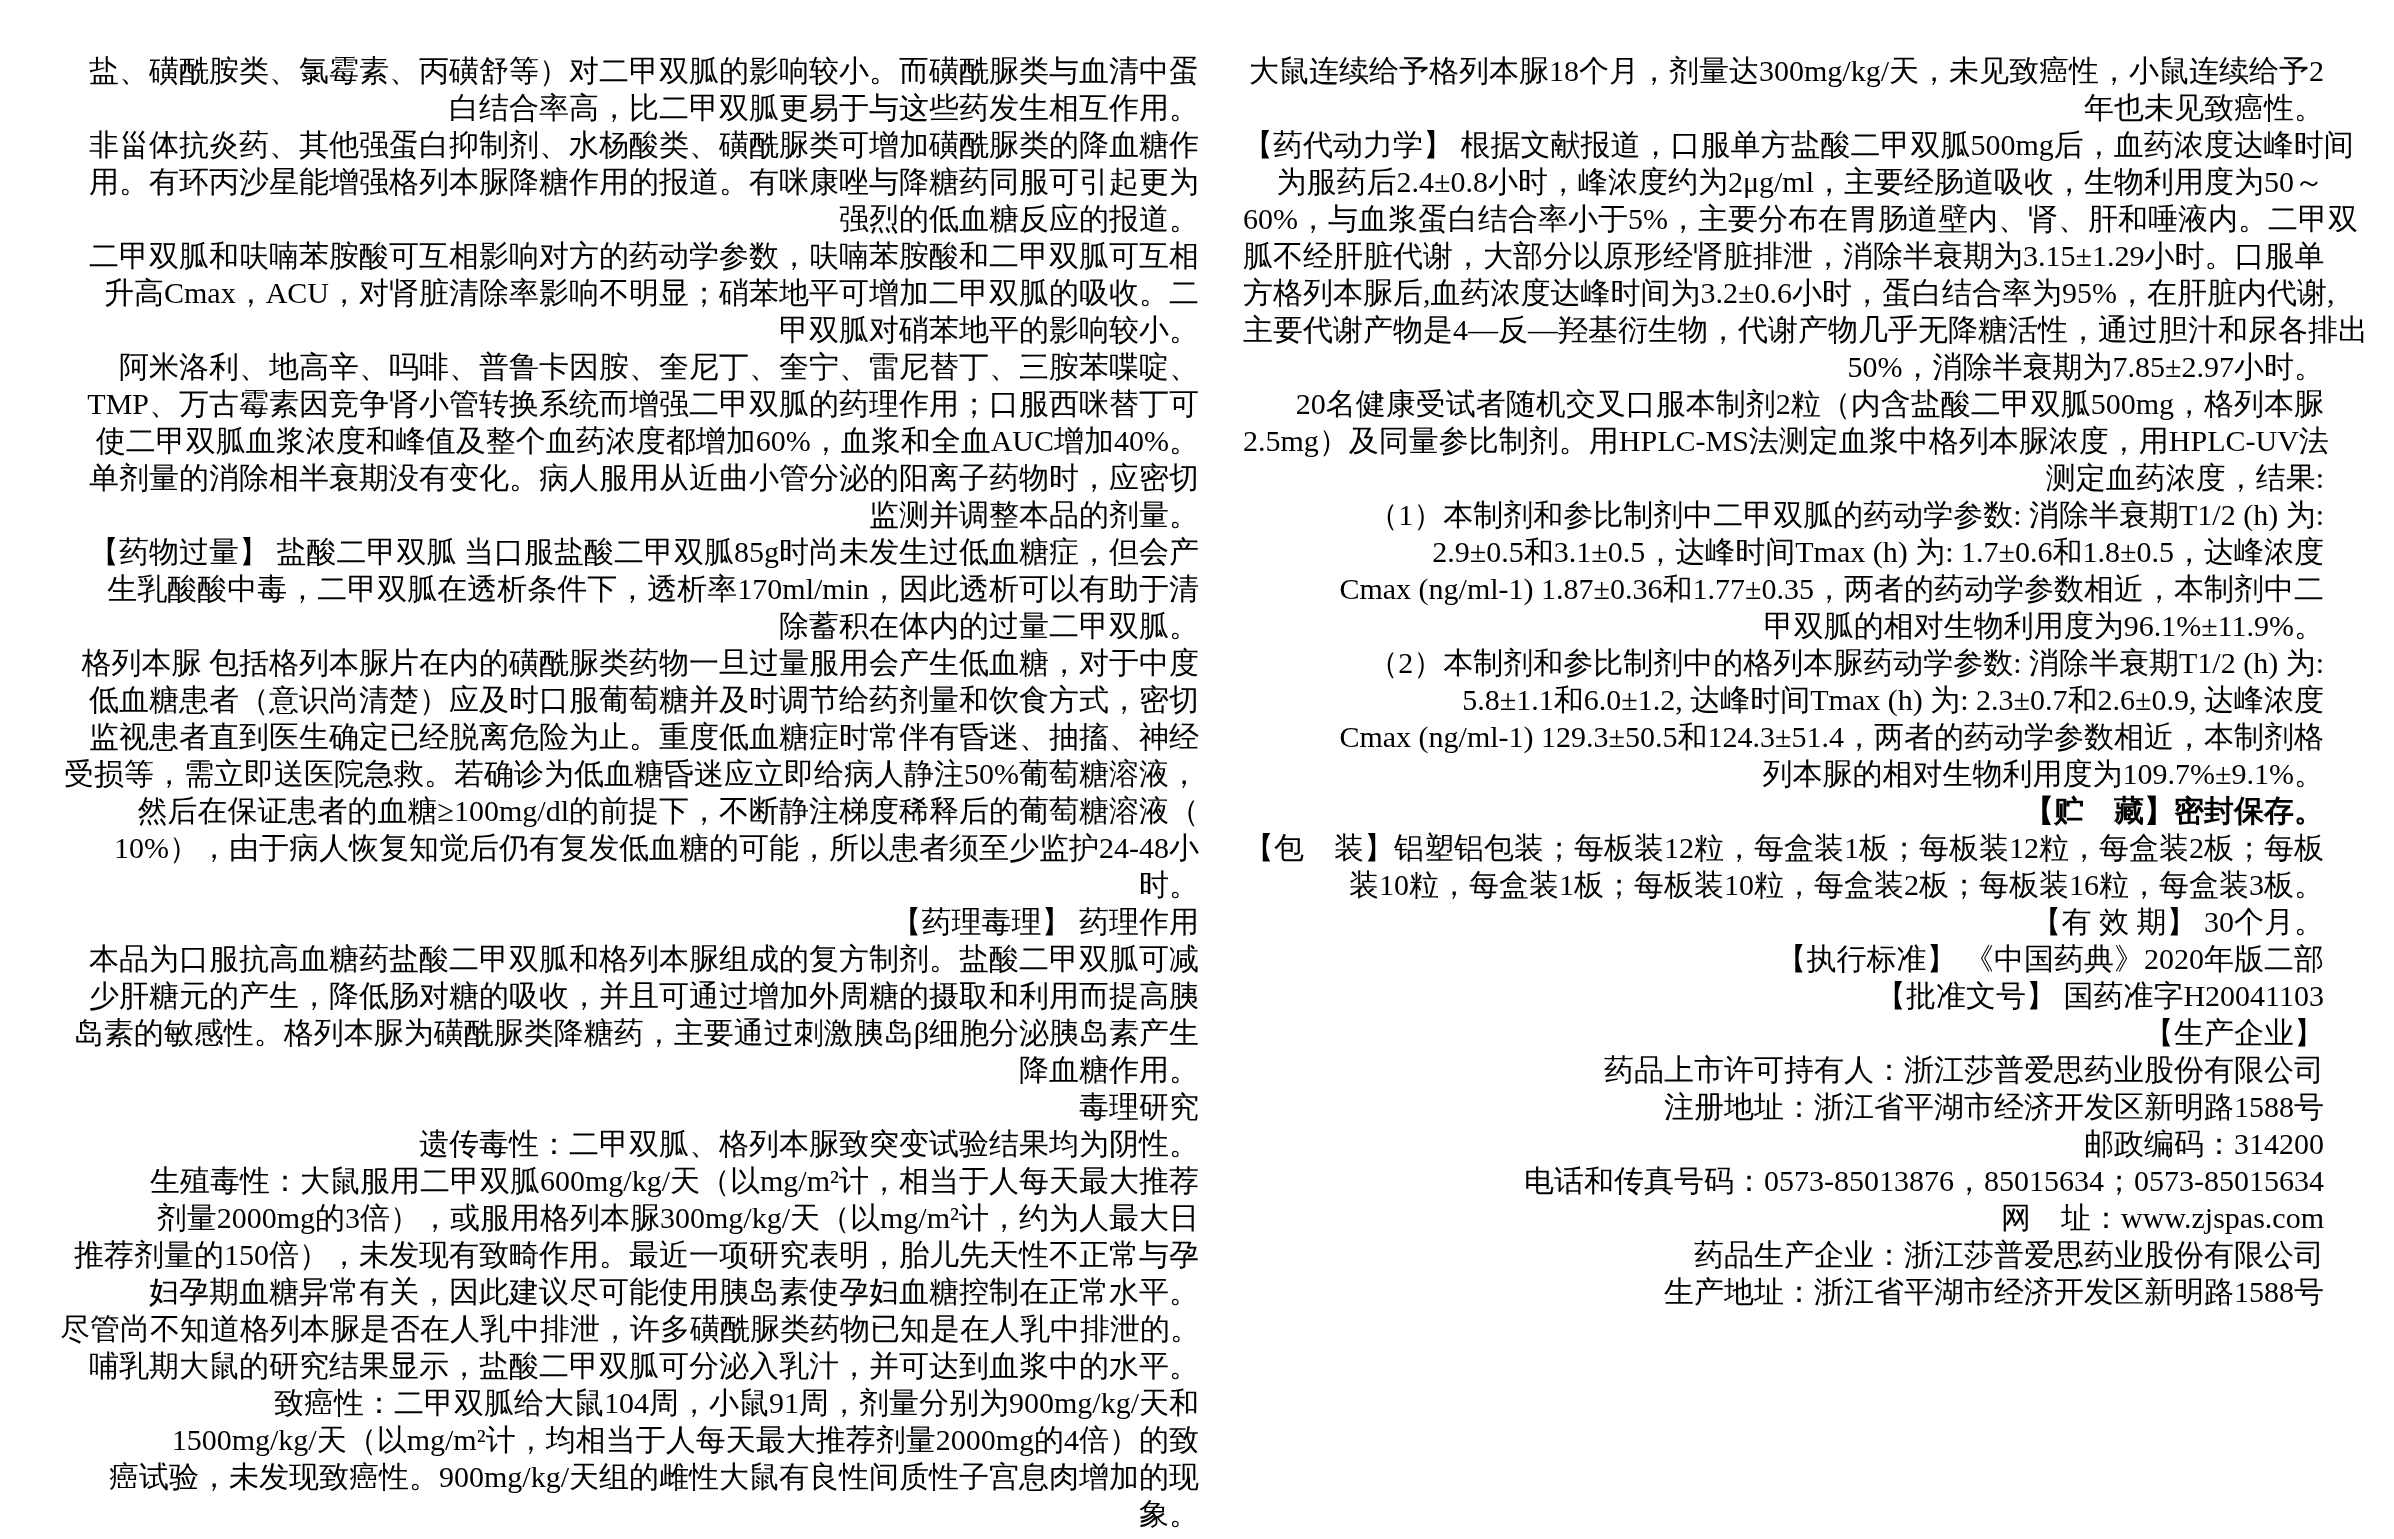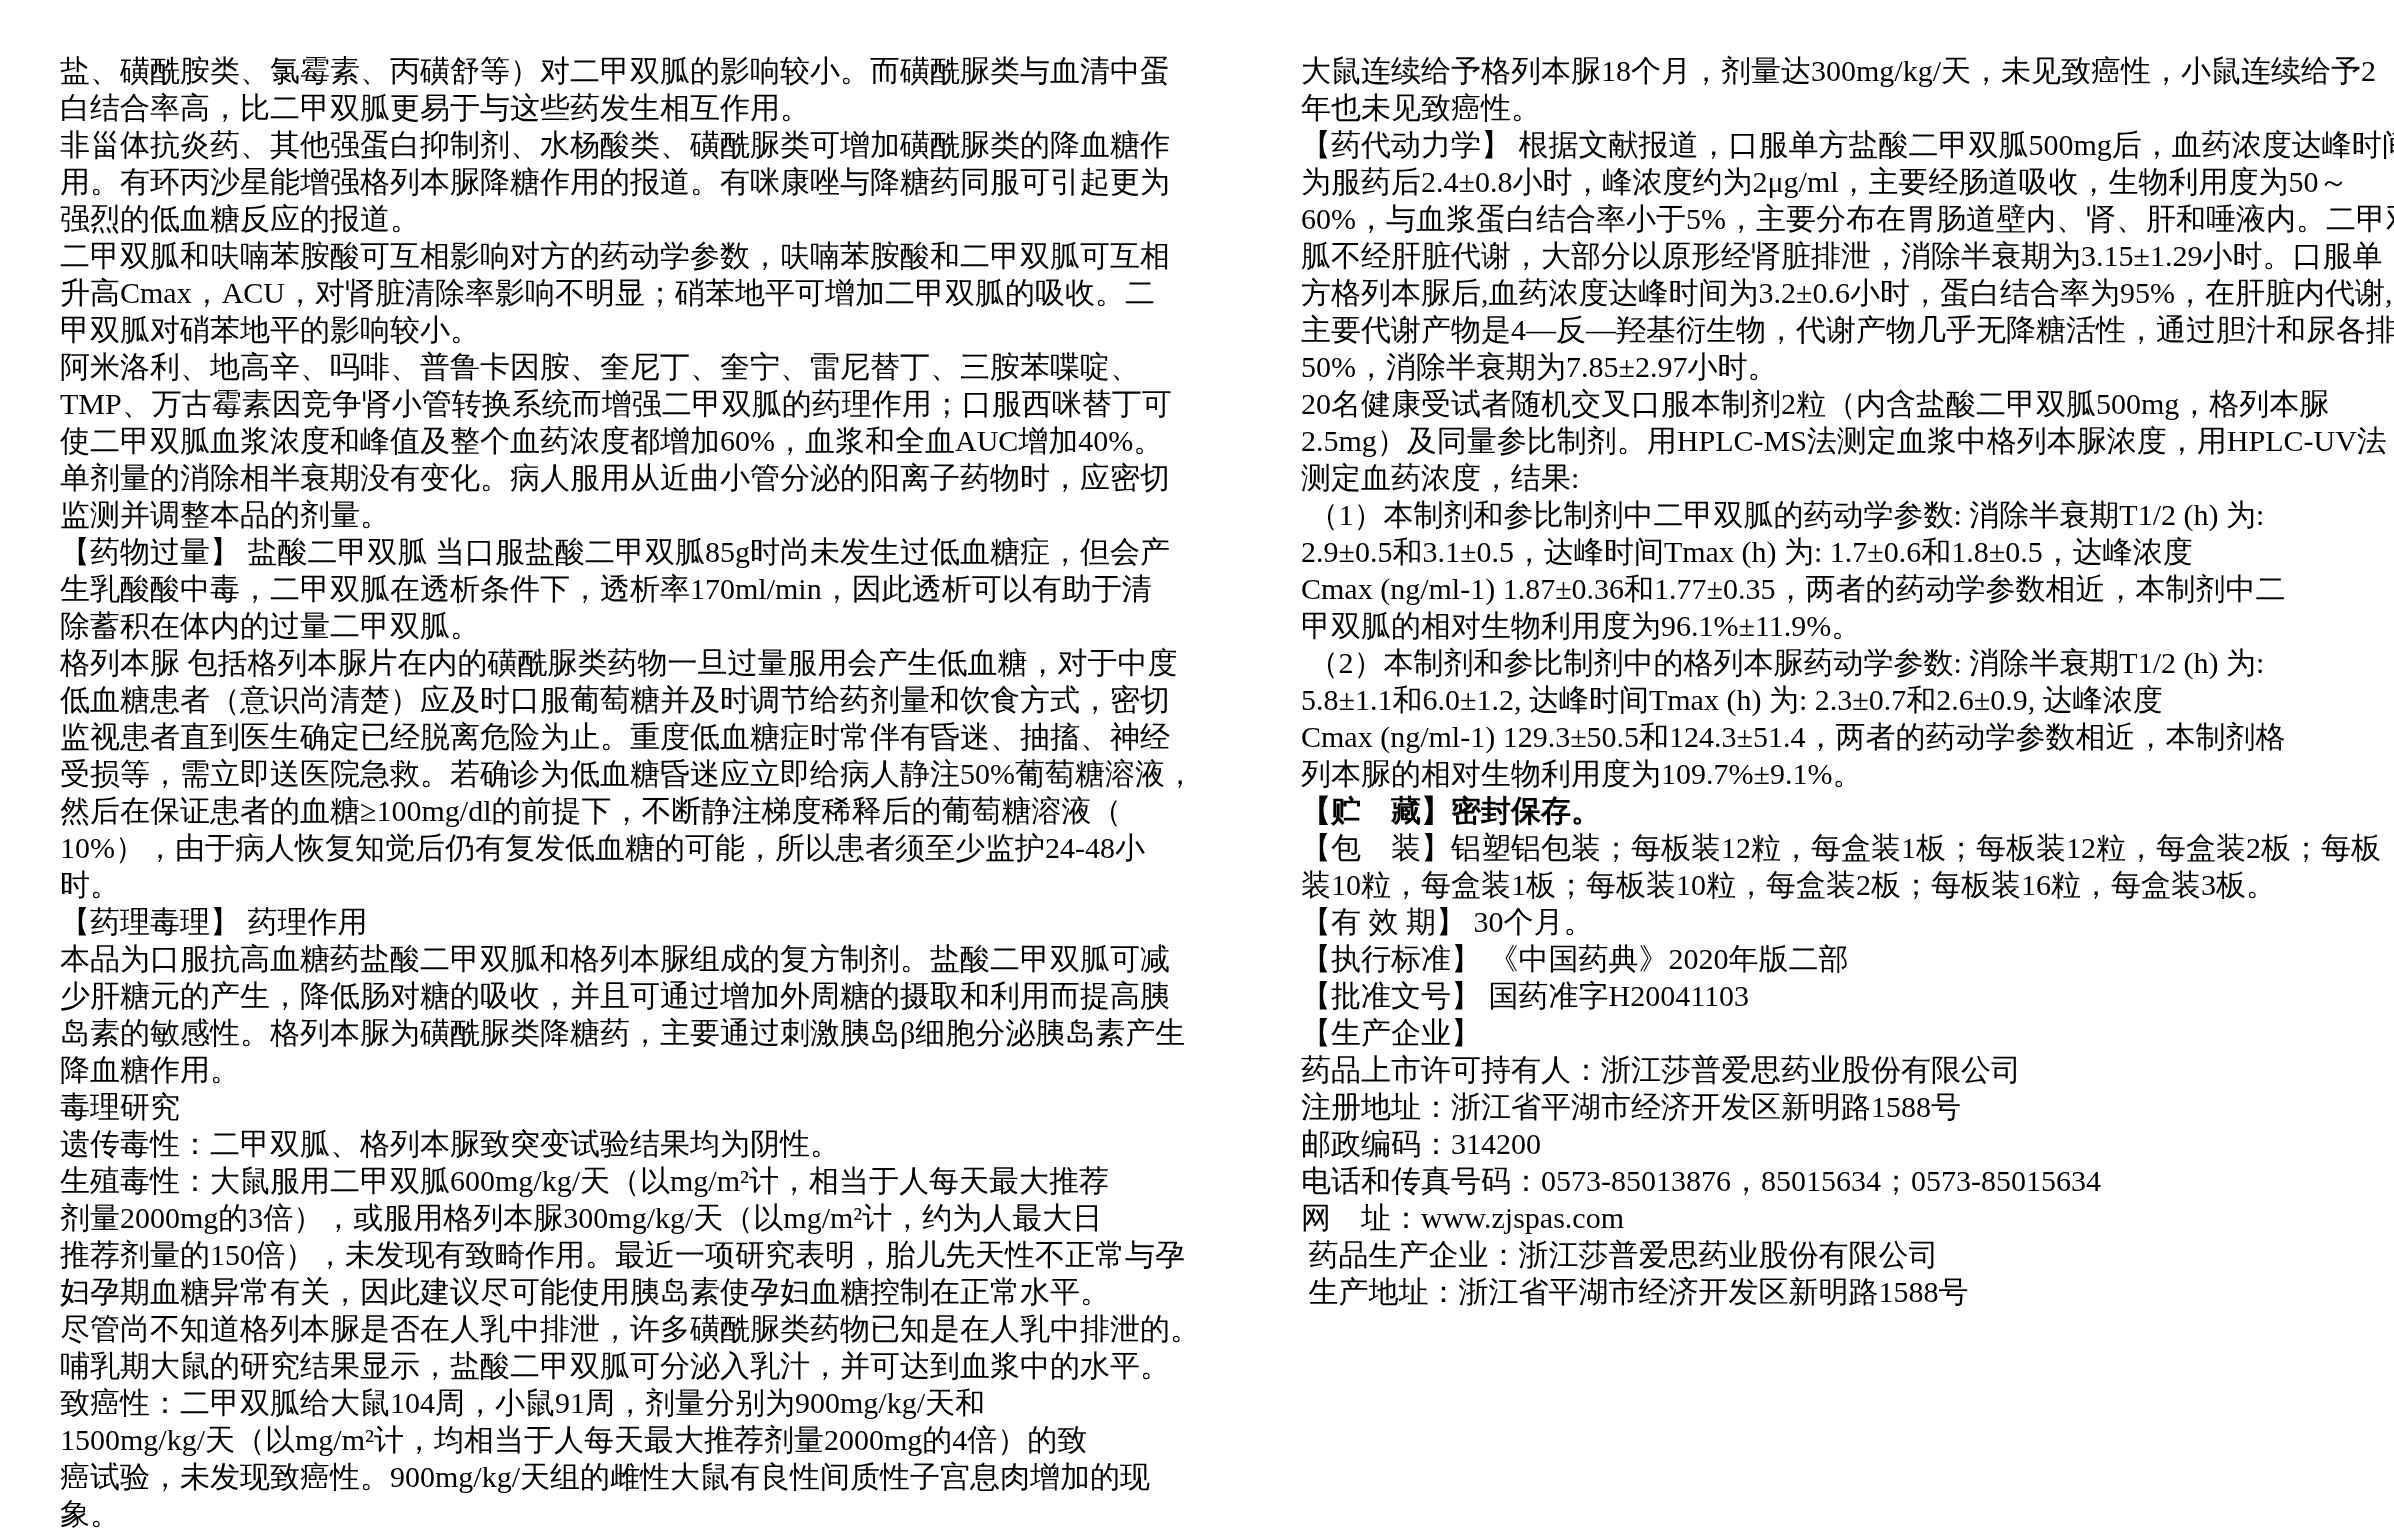--- a/index.html
+++ b/index.html
@@ -16,23 +16,24 @@
     padding: 52px 0 0 60px;
     box-sizing: border-box;
   }
   .column {
     flex: none;
     white-space: pre;
     color: #000000;
     font-size: 30px;
     line-height: 37px;
     letter-spacing: 0px;
+    text-align: right;
   }
   .column-left  { width: 1139px; }
-  .column-right { width: 1081px; margin-left: 102px; }
+  .column-right { width: 1081px; margin-left: 44px; }
   .line { min-height: 37px; }
   .line.bold { font-weight: bold; font-family: Liberation Serif, serif; }
 </style>
 </head>
 <body>
 
 <div class="page" style="background: rgb(255, 255, 255);">
   <div class="columns">
     <div class="column column-left" id="col-left" style="color: rgb(0, 0, 0);"><div class="line">盐、磺酰胺类、氯霉素、丙磺舒等）对二甲双胍的影响较小。而磺酰脲类与血清中蛋</div><div class="line">白结合率高，比二甲双胍更易于与这些药发生相互作用。</div><div class="line">非甾体抗炎药、其他强蛋白抑制剂、水杨酸类、磺酰脲类可增加磺酰脲类的降血糖作</div><div class="line">用。有环丙沙星能增强格列本脲降糖作用的报道。有咪康唑与降糖药同服可引起更为</div><div class="line">强烈的低血糖反应的报道。</div><div class="line">二甲双胍和呋喃苯胺酸可互相影响对方的药动学参数，呋喃苯胺酸和二甲双胍可互相</div><div class="line">升高Cmax，ACU，对肾脏清除率影响不明显；硝苯地平可增加二甲双胍的吸收。二</div><div class="line">甲双胍对硝苯地平的影响较小。</div><div class="line">阿米洛利、地高辛、吗啡、普鲁卡因胺、奎尼丁、奎宁、雷尼替丁、三胺苯喋啶、</div><div class="line">TMP、万古霉素因竞争肾小管转换系统而增强二甲双胍的药理作用；口服西咪替丁可</div><div class="line">使二甲双胍血浆浓度和峰值及整个血药浓度都增加60%，血浆和全血AUC增加40%。</div><div class="line">单剂量的消除相半衰期没有变化。病人服用从近曲小管分泌的阳离子药物时，应密切</div><div class="line">监测并调整本品的剂量。</div><div class="line">【药物过量】 盐酸二甲双胍 当口服盐酸二甲双胍85g时尚未发生过低血糖症，但会产</div><div class="line">生乳酸酸中毒，二甲双胍在透析条件下，透析率170ml/min，因此透析可以有助于清</div><div class="line">除蓄积在体内的过量二甲双胍。</div><div class="line">格列本脲 包括格列本脲片在内的磺酰脲类药物一旦过量服用会产生低血糖，对于中度</div><div class="line">低血糖患者（意识尚清楚）应及时口服葡萄糖并及时调节给药剂量和饮食方式，密切</div><div class="line">监视患者直到医生确定已经脱离危险为止。重度低血糖症时常伴有昏迷、抽搐、神经</div><div class="line">受损等，需立即送医院急救。若确诊为低血糖昏迷应立即给病人静注50%葡萄糖溶液，</div><div class="line">然后在保证患者的血糖≥100mg/dl的前提下，不断静注梯度稀释后的葡萄糖溶液（</div><div class="line">10%），由于病人恢复知觉后仍有复发低血糖的可能，所以患者须至少监护24-48小</div><div class="line">时。</div><div class="line">【药理毒理】 药理作用</div><div class="line">本品为口服抗高血糖药盐酸二甲双胍和格列本脲组成的复方制剂。盐酸二甲双胍可减</div><div class="line">少肝糖元的产生，降低肠对糖的吸收，并且可通过增加外周糖的摄取和利用而提高胰</div><div class="line">岛素的敏感性。格列本脲为磺酰脲类降糖药，主要通过刺激胰岛β细胞分泌胰岛素产生</div><div class="line">降血糖作用。</div><div class="line">毒理研究</div><div class="line">遗传毒性：二甲双胍、格列本脲致突变试验结果均为阴性。</div><div class="line">生殖毒性：大鼠服用二甲双胍600mg/kg/天（以mg/m²计，相当于人每天最大推荐</div><div class="line">剂量2000mg的3倍），或服用格列本脲300mg/kg/天（以mg/m²计，约为人最大日</div><div class="line">推荐剂量的150倍），未发现有致畸作用。最近一项研究表明，胎儿先天性不正常与孕</div><div class="line">妇孕期血糖异常有关，因此建议尽可能使用胰岛素使孕妇血糖控制在正常水平。</div><div class="line">尽管尚不知道格列本脲是否在人乳中排泄，许多磺酰脲类药物已知是在人乳中排泄的。</div><div class="line">哺乳期大鼠的研究结果显示，盐酸二甲双胍可分泌入乳汁，并可达到血浆中的水平。</div><div class="line">致癌性：二甲双胍给大鼠104周，小鼠91周，剂量分别为900mg/kg/天和</div><div class="line">1500mg/kg/天（以mg/m²计，均相当于人每天最大推荐剂量2000mg的4倍）的致</div><div class="line">癌试验，未发现致癌性。900mg/kg/天组的雌性大鼠有良性间质性子宫息肉增加的现</div><div class="line">象。</div></div>
     <div class="column column-right" id="col-right" style="color: rgb(0, 0, 0);"><div class="line">大鼠连续给予格列本脲18个月，剂量达300mg/kg/天，未见致癌性，小鼠连续给予2</div><div class="line">年也未见致癌性。</div><div class="line">【药代动力学】 根据文献报道，口服单方盐酸二甲双胍500mg后，血药浓度达峰时间</div><div class="line">为服药后2.4±0.8小时，峰浓度约为2μg/ml，主要经肠道吸收，生物利用度为50～</div><div class="line">60%，与血浆蛋白结合率小于5%，主要分布在胃肠道壁内、肾、肝和唾液内。二甲双</div><div class="line">胍不经肝脏代谢，大部分以原形经肾脏排泄，消除半衰期为3.15±1.29小时。口服单</div><div class="line">方格列本脲后,血药浓度达峰时间为3.2±0.6小时，蛋白结合率为95%，在肝脏内代谢,</div><div class="line">主要代谢产物是4—反—羟基衍生物，代谢产物几乎无降糖活性，通过胆汁和尿各排出</div><div class="line">50%，消除半衰期为7.85±2.97小时。</div><div class="line">20名健康受试者随机交叉口服本制剂2粒（内含盐酸二甲双胍500mg，格列本脲</div><div class="line">2.5mg）及同量参比制剂。用HPLC-MS法测定血浆中格列本脲浓度，用HPLC-UV法</div><div class="line">测定血药浓度，结果:</div><div class="line"> （1）本制剂和参比制剂中二甲双胍的药动学参数: 消除半衰期T1/2 (h) 为:</div><div class="line">2.9±0.5和3.1±0.5，达峰时间Tmax (h) 为: 1.7±0.6和1.8±0.5，达峰浓度</div><div class="line">Cmax (ng/ml-1) 1.87±0.36和1.77±0.35，两者的药动学参数相近，本制剂中二</div><div class="line">甲双胍的相对生物利用度为96.1%±11.9%。</div><div class="line"> （2）本制剂和参比制剂中的格列本脲药动学参数: 消除半衰期T1/2 (h) 为:</div><div class="line">5.8±1.1和6.0±1.2, 达峰时间Tmax (h) 为: 2.3±0.7和2.6±0.9, 达峰浓度</div><div class="line">Cmax (ng/ml-1) 129.3±50.5和124.3±51.4，两者的药动学参数相近，本制剂格</div><div class="line">列本脲的相对生物利用度为109.7%±9.1%。</div><div class="line bold">【贮　藏】密封保存。</div><div class="line">【包　装】铝塑铝包装；每板装12粒，每盒装1板；每板装12粒，每盒装2板；每板</div><div class="line">装10粒，每盒装1板；每板装10粒，每盒装2板；每板装16粒，每盒装3板。</div><div class="line">【有 效 期】 30个月。</div><div class="line">【执行标准】 《中国药典》2020年版二部</div><div class="line">【批准文号】 国药准字H20041103</div><div class="line">【生产企业】</div><div class="line">药品上市许可持有人：浙江莎普爱思药业股份有限公司</div><div class="line">注册地址：浙江省平湖市经济开发区新明路1588号</div><div class="line">邮政编码：314200</div><div class="line">电话和传真号码：0573-85013876，85015634；0573-85015634</div><div class="line">网　址：www.zjspas.com</div><div class="line"> 药品生产企业：浙江莎普爱思药业股份有限公司</div><div class="line"> 生产地址：浙江省平湖市经济开发区新明路1588号</div></div>

